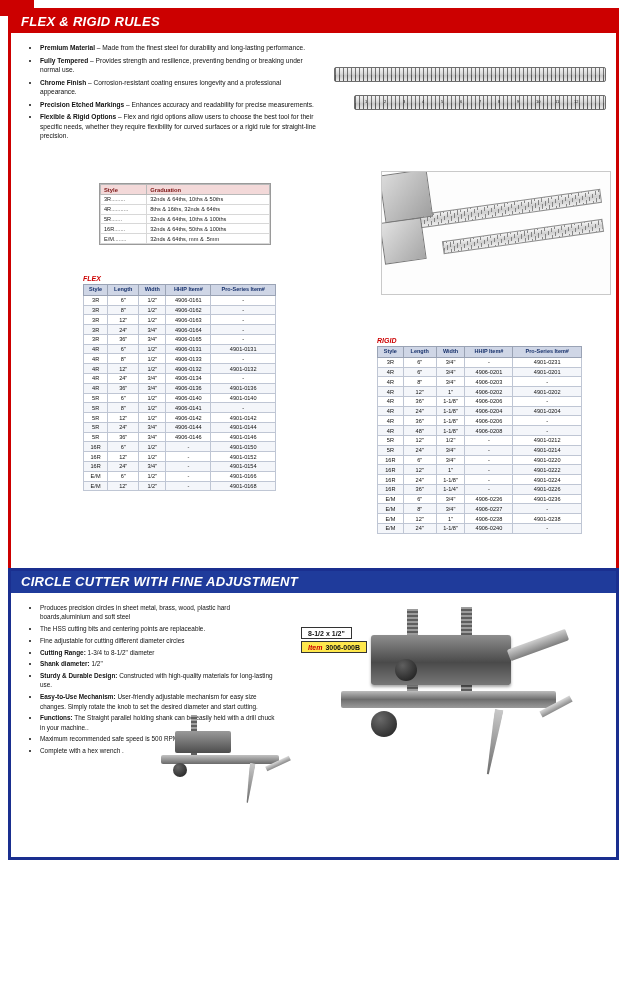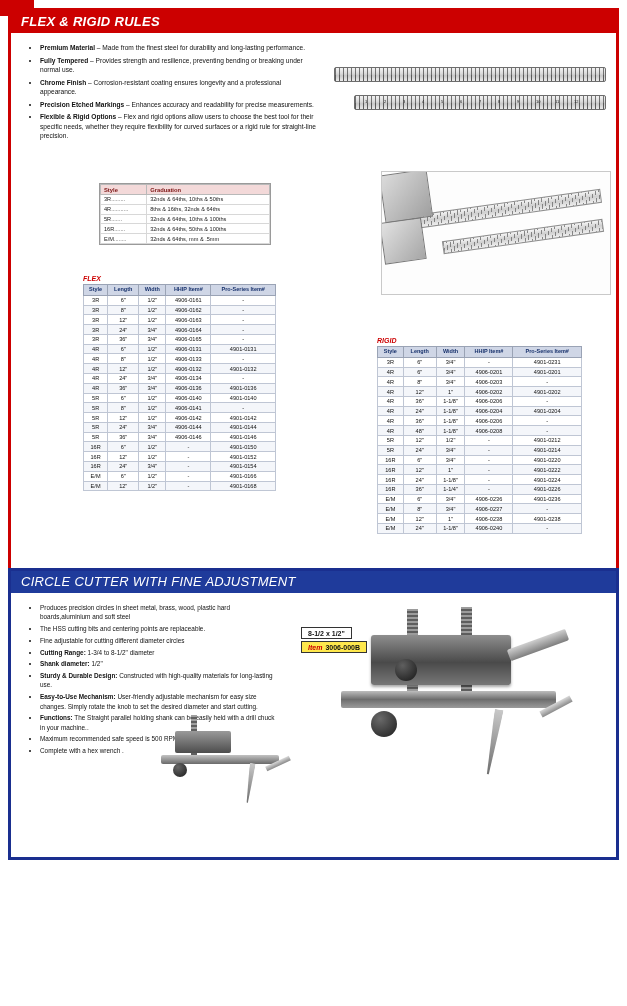--- a/index.html
+++ b/index.html
@@ -55,21 +55,21 @@
   .spec tr:nth-child(even) td{background:#f4f6fa;}
 
   .flexwrap{position:absolute;left:72px;top:264px;}
   .flexwrap .spec{width:193px;}
   .rigidwrap{position:absolute;left:366px;top:326px;}
   .rigidwrap .spec{width:205px;}
 
   
   .sec2{position:absolute;left:8px;top:568px;width:611px;height:292px;border:3px solid #1a2f8f;background:#fff;box-sizing:border-box;}
   .hdr-blue{position:absolute;left:0;top:0;width:100%;height:22px;background:#1f3b9b;}
-  .hdr-blue .t{position:absolute;left:10px;top:3px;color:#fff;font-size:13px;font-weight:normal;font-style:italic;letter-spacing:.3px;}
+  .hdr-blue .t{position:absolute;left:10px;top:3px;color:#fff;font-size:13px;font-weight:bold;font-style:italic;letter-spacing:.3px;}
 
   .bullets2{position:absolute;left:18px;top:32px;width:248px;font-size:6.4px;line-height:1.45;}
   .bullets2 ul{margin:0;padding-left:11px;}
   .bullets2 li{margin-bottom:2.5px;}
 
   .cc-photo{position:absolute;left:300px;top:28px;width:300px;height:230px;}
   .cc-photo .body{position:absolute;left:60px;top:36px;width:140px;height:50px;background:linear-gradient(180deg,#8e8e8e,#4a4a4a 55%,#777);border-radius:3px;box-shadow:0 2px 3px rgba(0,0,0,.35);}
   .cc-photo .bar{position:absolute;left:30px;top:92px;width:215px;height:17px;background:linear-gradient(180deg,#bdbdbd,#6d6d6d 50%,#9b9b9b);border-radius:2px;}
   .cc-photo .shank{position:absolute;left:196px;top:40px;width:62px;height:12px;background:linear-gradient(180deg,#cfcfcf,#7e7e7e);transform:rotate(-20deg);border-radius:2px;}
   .cc-photo .rod{position:absolute;left:96px;top:10px;width:11px;height:92px;background:repeating-linear-gradient(180deg,#9c9c9c 0 2px,#5e5e5e 2px 4px);}

